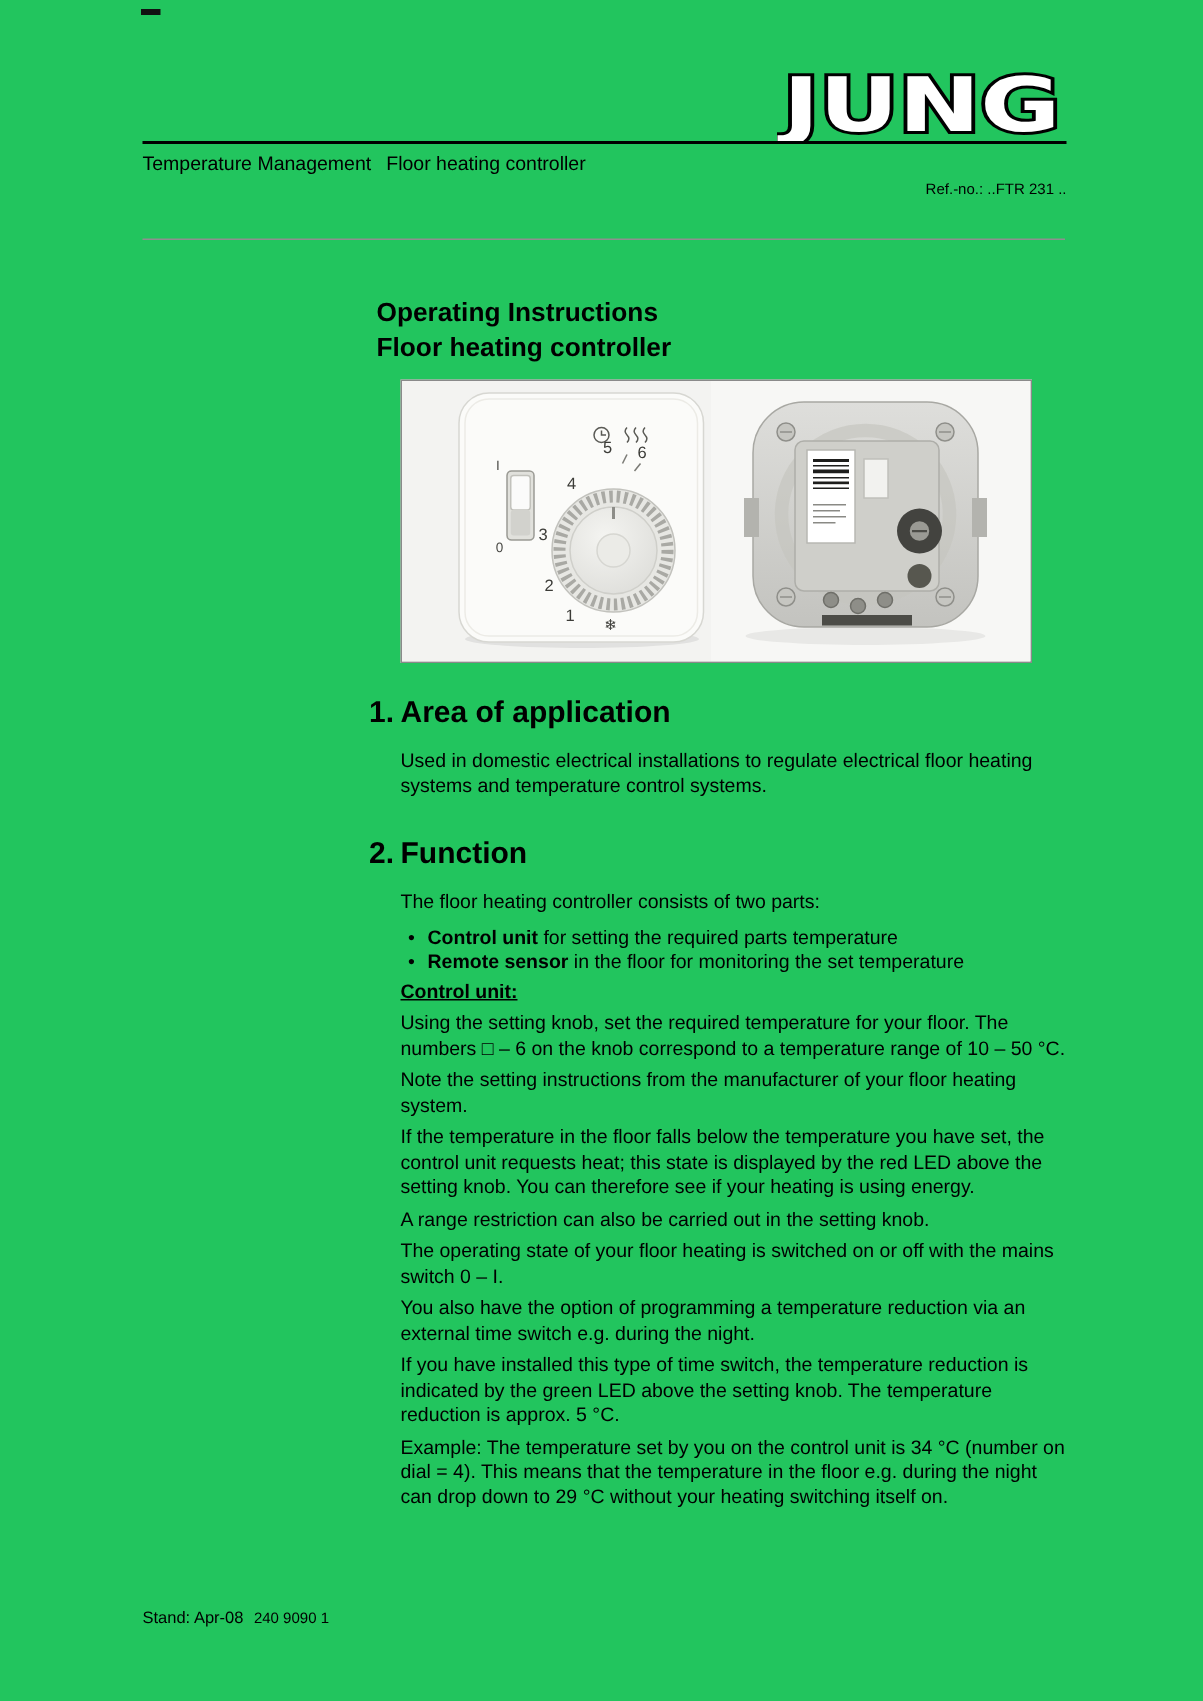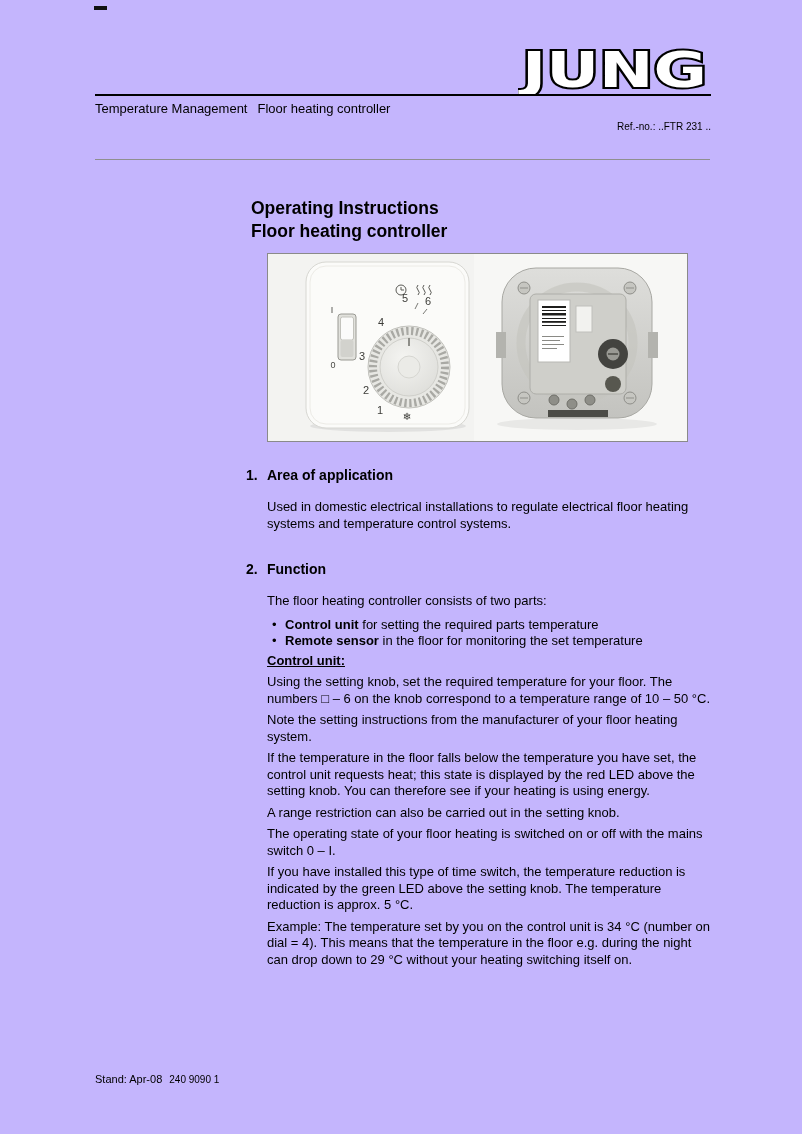--- a/index.html
+++ b/index.html
@@ -1,36 +1,36 @@
 <!DOCTYPE html>
 <html><head>
 <meta charset="utf-8">
 <style>
   * { margin:0; padding:0; box-sizing:border-box; }
   html,body { background:#e9e9e9; }
   body { width:802px; height:1134px; position:relative; font-family:"Liberation Sans", sans-serif; color:#000; }
-  .page { position:absolute; inset:0; background:#c4b5fd; overflow:hidden; }
+  .page { position:absolute; inset:0; background:#22c55e; overflow:hidden; }
 
   .crop-mark { position:absolute; left:94px; top:6px; width:13px; height:4px; background:#111; }
 
   .logo { position:absolute; left:518px; top:42px; width:193px; height:52px; }
 
   .rule-thick { position:absolute; left:95px; top:94px; width:616px; height:2px; background:#000; }
   .masthead { position:absolute; left:95px; top:99px; width:616px; font-size:13px; line-height:20px; white-space:nowrap; }
   .masthead .gap { display:inline-block; width:10px; }
   .ref-no { position:absolute; left:95px; top:121px; width:616px; text-align:right; font-size:10px; }
   .rule-thin { position:absolute; left:95px; top:159px; width:615px; height:1px; background:#8f8f8f; }
 
   .content { position:absolute; left:246px; top:197px; width:466px; font-size:13px; line-height:16.5px; }
   .doc-title { margin-left:5px; font-size:17.5px; font-weight:bold; line-height:23px; }
 
   .product-figure { margin:10px 0 0 21px; width:421px; height:189px; border:1px solid #8a8a8a; background:#fdfdfc; }
   .product-figure svg { display:block; }
 
-  h2.sec-heading { font-size:14px; font-weight:bold; line-height:20px; }
+  h2.sec-heading { font-size:20px; font-weight:bold; line-height:20px; }
   h2.sec-heading .num { display:inline-block; width:21px; }
   section.sec1 h2 { margin-top:23px; }
   section.sec2 h2 { margin-top:27px; }
   .content p { margin:5px 0 0 21px; }
   p.lead { margin-top:14px; }
   .bullets { margin:7px 0 3px 21px; }
   .bullet-row { display:flex; line-height:16.5px; }
   .bullet-row .dot { width:18px; padding-left:5px; }
   .bullet-row b { font-weight:bold; }
   p.bold-line { font-weight:bold; margin-top:3px;text-decoration:underline; }
@@ -214,20 +214,21 @@
           <span class="txt"><b>Remote sensor</b><span> in the floor for monitoring the set temperature</span></span>
         </div>
       </div>
 
       <p class="bold-line">Control unit:</p>
       <p>Using the setting knob, set the required temperature for your floor. The numbers □ – 6 on the knob correspond to a temperature range of 10 – 50 °C.</p>
       <p>Note the setting instructions from the manufacturer of your floor heating system.</p>
       <p>If the temperature in the floor falls below the temperature you have set, the control unit requests heat; this state is displayed by the red LED above the setting knob. You can therefore see if your heating is using energy.</p>
       <p>A range restriction can also be carried out in the setting knob.</p>
       <p>The operating state of your floor heating is switched on or off with the mains switch 0 – I.</p>
+      <p>You also have the option of programming a temperature reduction via an external time switch e.g. during the night.</p>
       <p>If you have installed this type of time switch, the temperature reduction is indicated by the green LED above the setting knob. The temperature reduction is approx. 5 °C.</p>
       <p>Example: The temperature set by you on the control unit is 34 °C (number on dial = 4). This means that the temperature in the floor e.g. during the night can drop down to 29 °C without your heating switching itself on.</p>
     </section>
 
   </div>
 
   <div class="footer">
     <span class="stand">Stand: Apr-08</span><span class="code">240 9090 1</span>
   </div>
 

